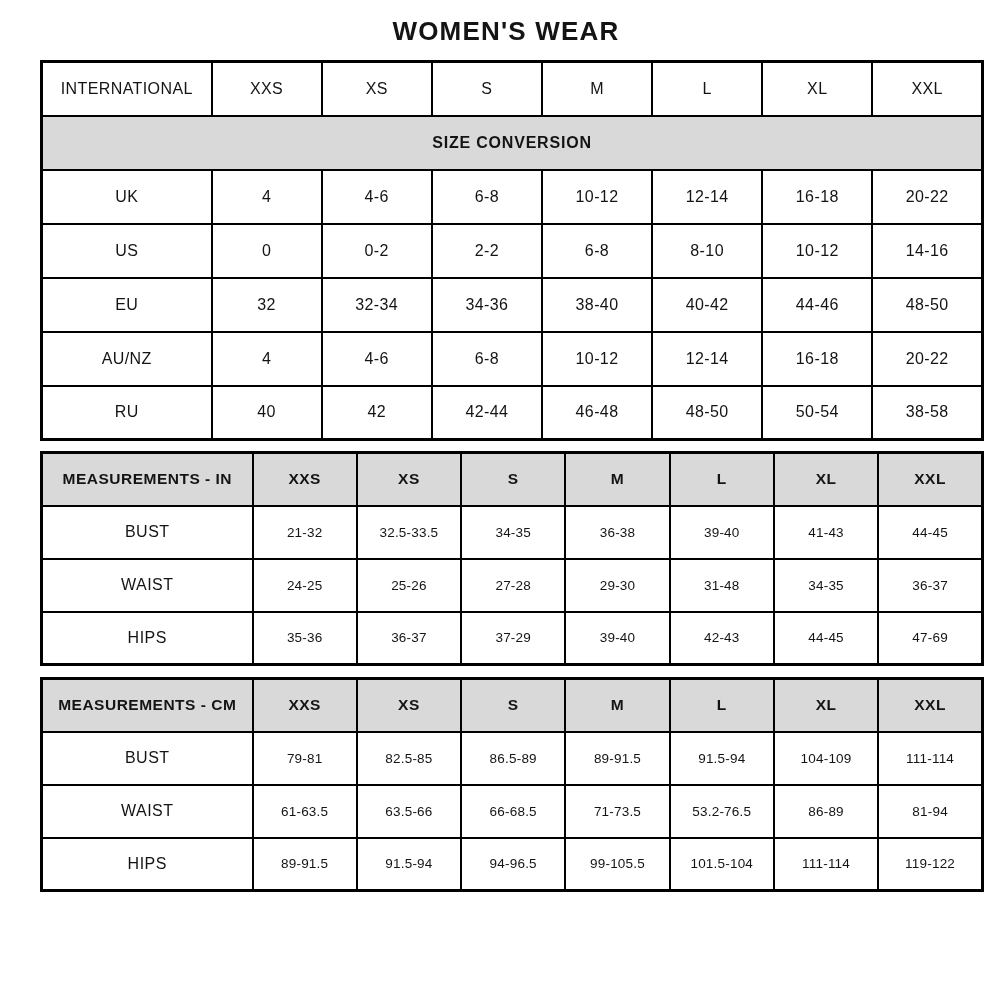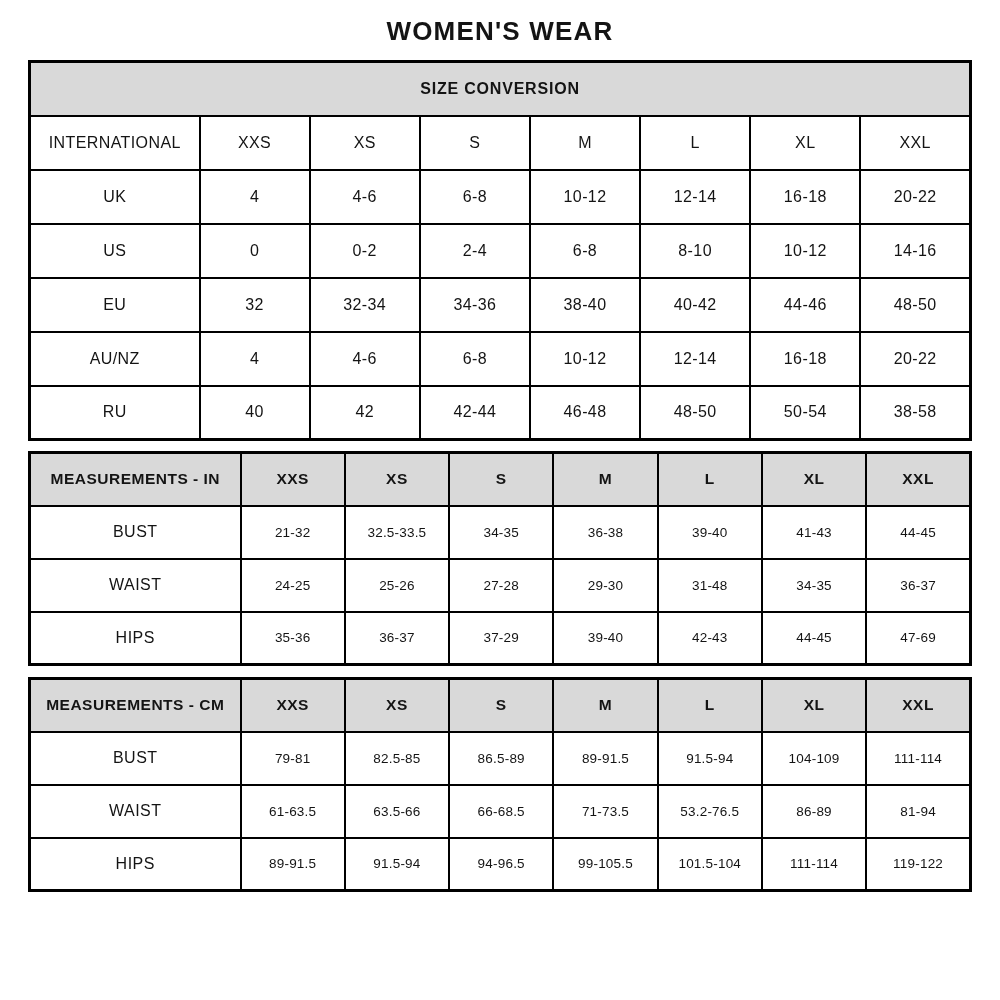--- a/index.html
+++ b/index.html
@@ -3,21 +3,21 @@
 <meta charset="utf-8">
 <style>
   * { box-sizing: border-box; }
   html, body { margin: 0; padding: 0; background: #ffffff; }
   body {
     width: 1000px; height: 1000px; overflow: hidden;
     font-family: "Liberation Sans", sans-serif;
     color: #141414;
     -webkit-font-smoothing: antialiased;
   }
-  .sheet { padding: 12px 28px 0 28px; }
+  .sheet { padding: 12px 28px 0 28px; margin-left: 12px; }
   .page-title {
     text-align: center;
     font-size: 26px;
     font-weight: 700;
     letter-spacing: 1.2px;
     margin: 4px 0 13px 0;
     color: #141414;
   }
   table.sz {
     width: 944px;
@@ -50,47 +50,47 @@
 
   <div class="page-title">WOMEN'S WEAR</div>
 
   <table class="sz t1">
     <colgroup>
         <col style="width:170px">
         <col span="7">
       </colgroup>
     <tbody>
       <tr>
-        <th class="hdr t1-title" colspan="8">SIZE CONVERSION</th>
-      </tr>
-      <tr>
         <td>INTERNATIONAL</td>
         <td>XXS</td>
         <td>XS</td>
         <td>S</td>
         <td>M</td>
         <td>L</td>
         <td>XL</td>
         <td>XXL</td>
       </tr>
       <tr>
+        <th class="hdr t1-title" colspan="8">SIZE CONVERSION</th>
+      </tr>
+      <tr>
         <td>UK</td>
         <td>4</td>
         <td>4-6</td>
         <td>6-8</td>
         <td>10-12</td>
         <td>12-14</td>
         <td>16-18</td>
         <td>20-22</td>
       </tr>
       <tr>
         <td>US</td>
         <td>0</td>
         <td>0-2</td>
-        <td>2-4</td>
+        <td>2-2</td>
         <td>6-8</td>
         <td>8-10</td>
         <td>10-12</td>
         <td>14-16</td>
       </tr>
       <tr>
         <td>EU</td>
         <td>32</td>
         <td>32-34</td>
         <td>34-36</td>

